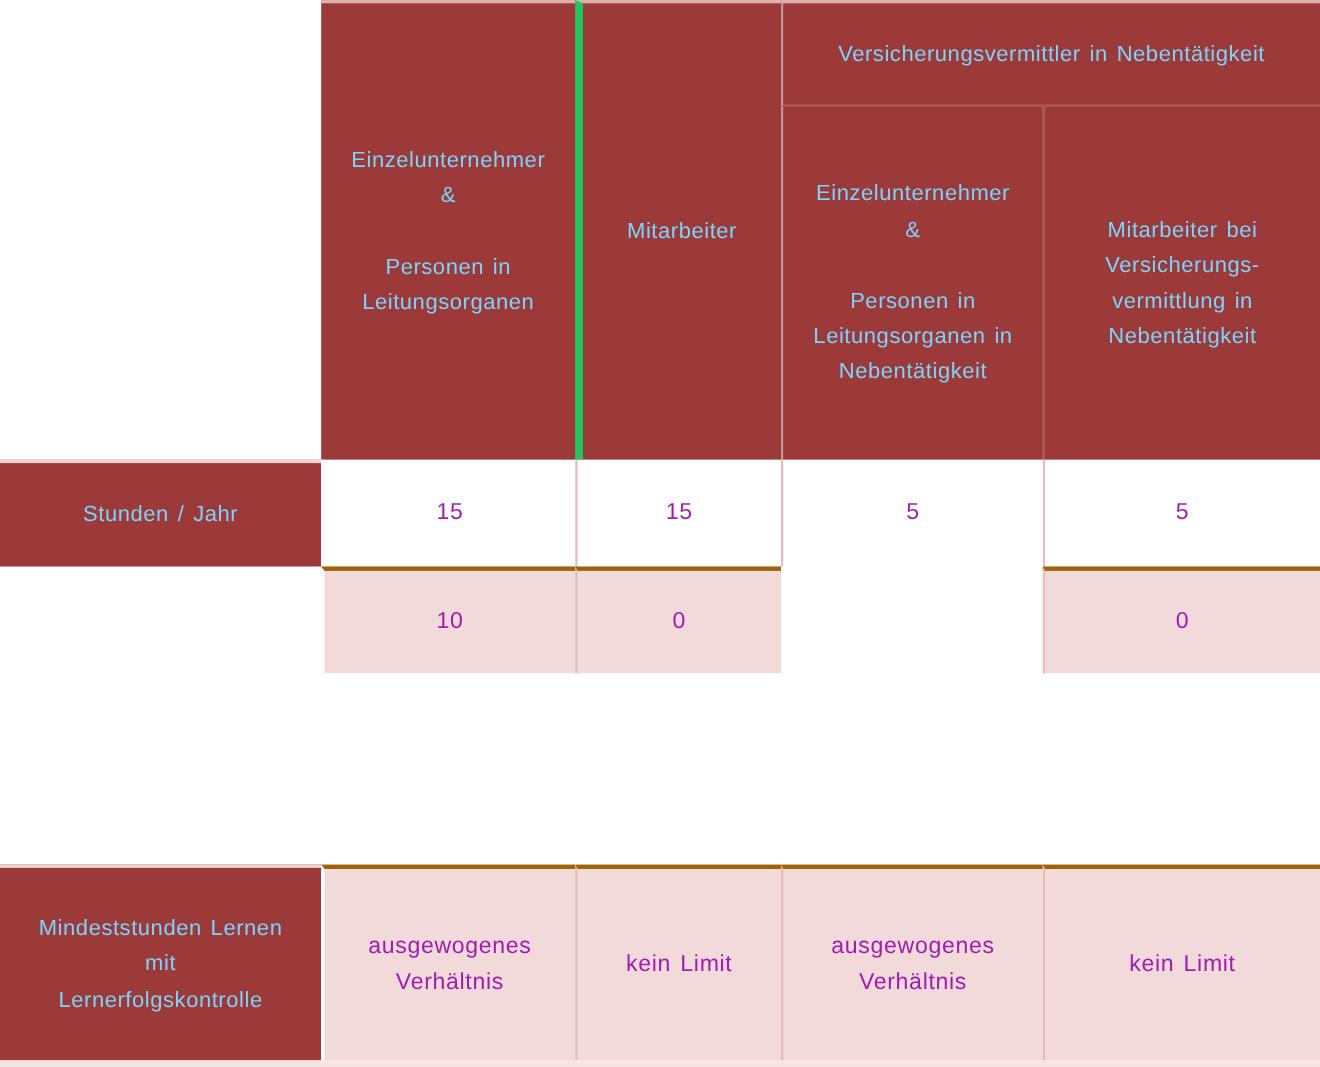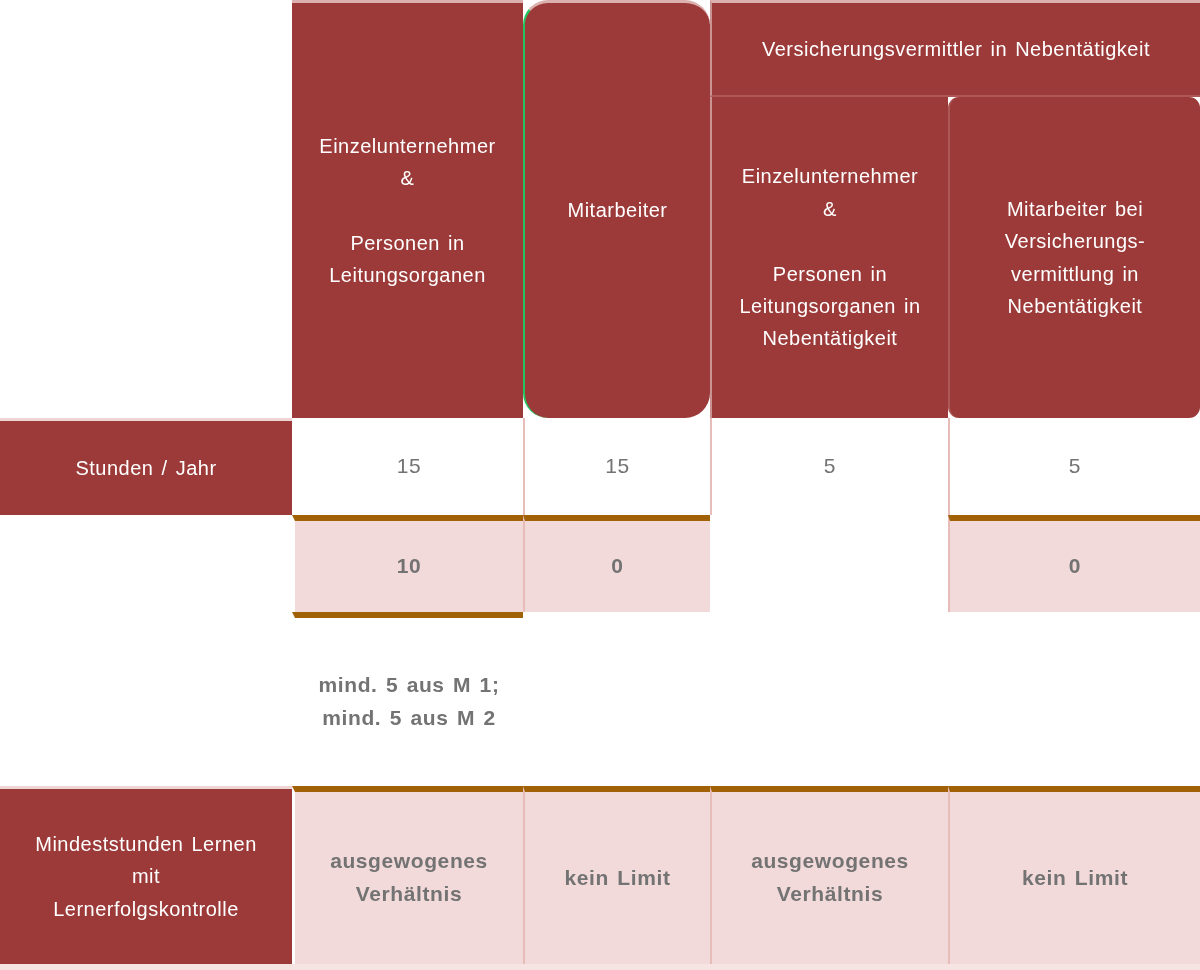--- a/index.html
+++ b/index.html
@@ -17,59 +17,59 @@
     box-sizing: border-box;
     display: flex;
     align-items: center;
     justify-content: center;
     text-align: center;
     white-space: pre-line;
     padding: 4px 8px;
   }
   .maroon {
     background: #9b3a38;
-    color: #ffffff;
+    color: #7dd3fc;
     font-size: 20px;
     line-height: 1.62;
     letter-spacing: 0.5px;
     word-spacing: 2px;
   }
   .val {
-    color: #737373;
+    color: #a21caf;
     font-size: 21px;
     line-height: 1.55;
     letter-spacing: 0.6px;
     word-spacing: 2px;
   }
   .white { background: #ffffff; }
   .pink  { background: #f3dada; }
 
   
   .c-empty { grid-column: 1; grid-row: 1 / 3; background: #ffffff; }
   .h-col2  { grid-column: 2; grid-row: 1 / 3; border-top: 3px solid #dcb0ae; }
-  .h-col3  { grid-column: 3; grid-row: 1 / 3; border-top: 3px solid #dcb0ae; border-left: 2px solid #22c55e; border-radius: 25px; }
+  .h-col3  { grid-column: 3; grid-row: 1 / 3; border-top: 3px solid #dcb0ae; border-left: 7px solid #22c55e; }
   .h-span  { grid-column: 4 / 6; grid-row: 1; border-top: 3px solid #dcb0ae; border-left: 2px solid #c89391; border-bottom: 2px solid #ad5856; }
   .h-col4  { grid-column: 4; grid-row: 2; border-left: 2px solid #c89391; }
-  .h-col5  { grid-column: 5; grid-row: 2; border-left: 2px solid #ad5856; border-radius: 11px; }
+  .h-col5  { grid-column: 5; grid-row: 2; border-left: 2px solid #ad5856; }
 
   
   .r1 { grid-row: 3; }
   .r2 { grid-row: 4; }
   .r3 { grid-row: 5; }
   .r4 { grid-row: 6; }
   .c1 { grid-column: 1; }
   .c2 { grid-column: 2; }
   .c3 { grid-column: 3; }
   .c4 { grid-column: 4; }
   .c5 { grid-column: 5; }
   .c3to5 { grid-column: 3 / 6; }
 
   
   .lab { border-top: 3px solid #eed5d4; }
-  .vt  { border-top: 6px solid #a16207; font-weight: bold; }   
+  .vt  { border-top: 4px solid #a16207; }   
   .vl  { border-left: 2px solid #e7bcb9; }  
   .wl  { border-left: 3px solid #ffffff; }  
 
   .bottom-strip { grid-column: 1 / 6; grid-row: 7; background: #f6e4e3; }
 </style>
 </head>
 <body>
 
 <div class="table">
 
@@ -95,22 +95,20 @@
   <div class="cell maroon r1 c1 lab">Stunden / Jahr</div>
   <div class="cell val white r1 c2 wl">15</div>
   <div class="cell val white r1 c3 vl">15</div>
   <div class="cell val white r1 c4 vl">5</div>
   <div class="cell val white r1 c5 vl">5</div>
 
   <div class="cell val pink r2 c2 wl vt">10</div>
   <div class="cell val pink r2 c3 vl vt">0</div>
   <div class="cell val pink r2 c5 vl vt">0</div>
 
-  <div class="cell val white r3 c2 wl vt">mind. 5 aus M 1;
-mind. 5 aus M 2</div>
 
   <div class="cell maroon r4 c1 lab">Mindeststunden Lernen
 mit
 Lernerfolgskontrolle</div>
   <div class="cell val pink r4 c2 wl vt">ausgewogenes
 Verhältnis</div>
   <div class="cell val pink r4 c3 vl vt">kein Limit</div>
   <div class="cell val pink r4 c4 vl vt">ausgewogenes
 Verhältnis</div>
   <div class="cell val pink r4 c5 vl vt">kein Limit</div>

